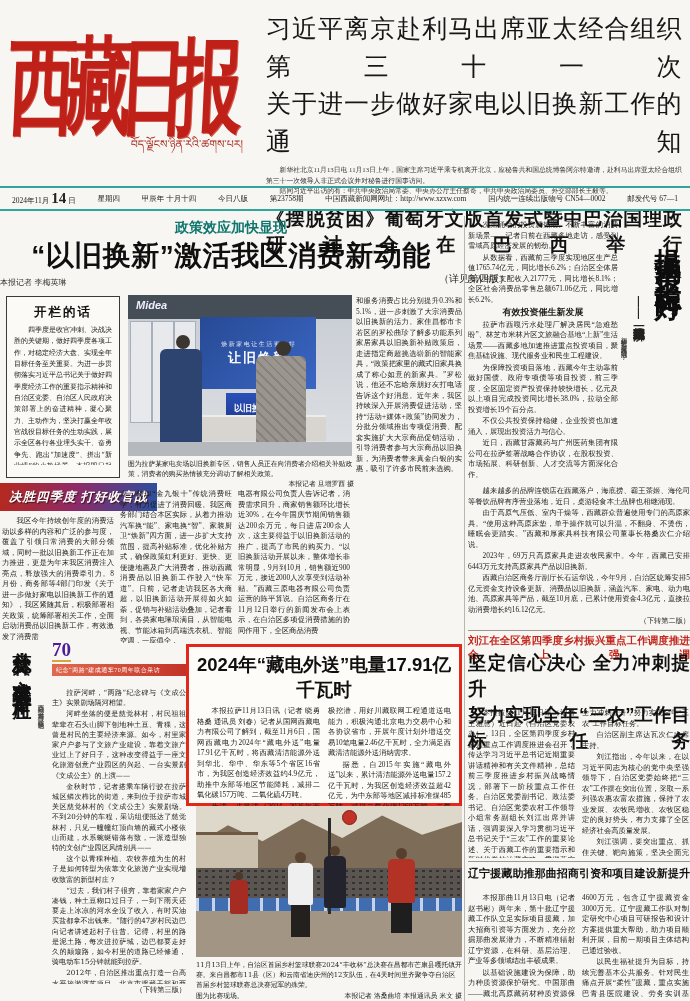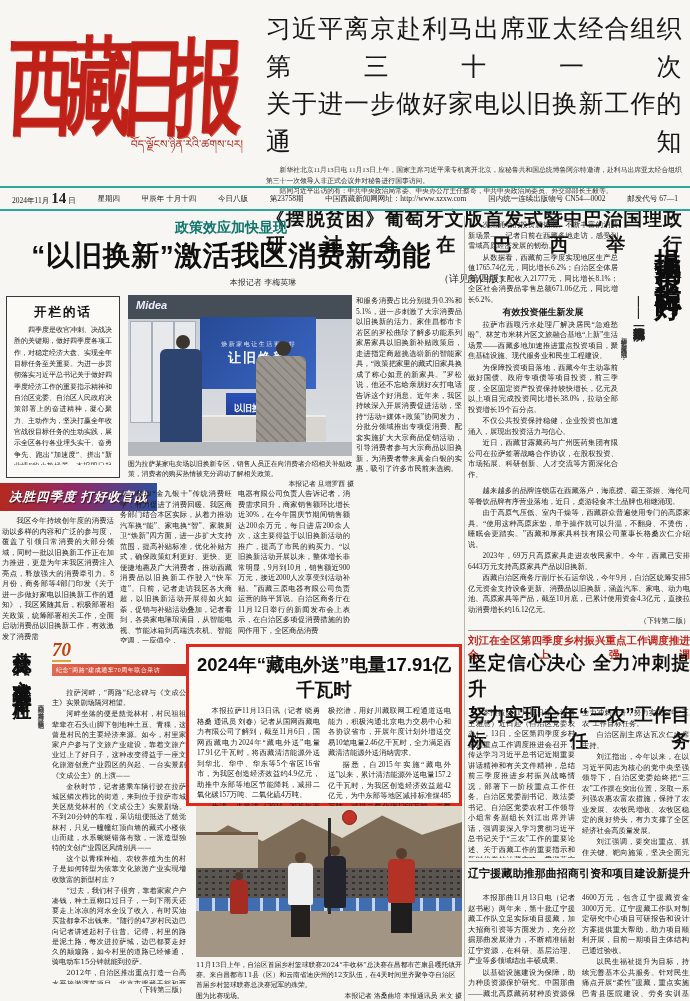--- a/index.html
+++ b/index.html
@@ -28,21 +28,21 @@
   #datebar{left:0;top:186px;width:690px;height:25px;border-top:2px solid #2fa59b;border-bottom:2px solid #2fa59b;
       display:flex;align-items:center;justify-content:space-between;padding:0 12px;box-sizing:border-box;
       font-size:7.5px;color:#222;}
   #datebar .day{font-size:15px;font-weight:bold;margin:0 2px;}
   
   .vline{width:1px;background:#b9b6ae;}
   .hline{height:1px;background:#9a978f;}
   
   #lead-kicker{left:0;top:219px;width:462px;text-align:center;font-size:14px;font-weight:bold;color:#0f766e;}
   #lead-headline{left:0;top:237px;width:462px;text-align:center;font-size:28px;font-weight:bold;color:#0f0f0f;letter-spacing:.5px;}
-  #lead-byline{left:0;top:277px;width:462px;text-align:center;font-size:8px;color:#333;margin-left:32px;}
+  #lead-byline{left:0;top:277px;width:462px;text-align:left;font-size:8px;color:#333;}
   
   #openbox{left:6px;top:296px;width:114px;height:182px;border:1px solid #3a3a3a;background:#fbfaf6;
       padding:7px 7px;box-sizing:border-box;}
   #openbox h3{margin:0 0 4px 0;text-align:center;font-size:12.5px;letter-spacing:2px;color:#111;}
   #openbox .bd{font-size:7px;line-height:1.62;text-align:justify;overflow:hidden;height:140px;text-indent:2em;}
   
   #sprint{left:0;top:483px;width:157px;height:28px;background:linear-gradient(95deg,#b5291f 0%,#8e2a68 48%,#2c4f9e 100%);
       display:flex;align-items:center;justify-content:center;}
   #sprint span{color:#fff;font-weight:bold;font-style:italic;font-size:12.5px;letter-spacing:1px;
       text-shadow:1px 1px 1px #40121a;font-family:Liberation Serif, serif;}
@@ -82,21 +82,21 @@
   #redbox{left:186px;top:644px;width:276px;height:162px;border:3px solid #e2271b;background:#fdfcf8;
       box-sizing:border-box;padding:5px 8px;}
   #redbox h2{margin:0 0 4px 0;text-align:center;font-size:18.5px;color:#0f0f0f;letter-spacing:0;}
   #redbox .cols{display:flex;gap:8px;}
   #redbox .cols > div{width:50%;height:112px;}
   
   #cy-vtitle{left:2px;top:636px;width:34px;height:362px;font-size:19px;font-weight:bold;letter-spacing:2px;color:#111;}
   #cy-credit{left:36px;top:700px;height:140px;font-size:6.5px;color:#444;letter-spacing:1px;}
   #banner70{left:52px;top:640px;width:134px;height:42px;}
   #banner70 .row{display:flex;align-items:center;gap:4px;}
-  #b70-logo{color:#c2410c;font-weight:bold;font-style:italic;font-size:19px;line-height:1;
+  #b70-logo{color:#4c1d95;font-weight:bold;font-size:19px;line-height:1;
       border-bottom:2px solid #d9a441;padding-bottom:1px;}
   #b70-title{color:#c3271d;font-weight:bold;font-size:14px;letter-spacing:1px;}
   #b70-sub{margin-top:2px;background:linear-gradient(90deg,#e06a50,#c23327);color:#fff;font-size:6px;
       padding:1.5px 4px;letter-spacing:.5px;}
   #cy-body{left:52px;top:688px;width:134px;height:296px;font-size:7.1px;}
   #cy-jump{left:52px;top:985px;width:134px;}
   
   #photo2{left:196px;top:806px;width:266px;height:151px;overflow:hidden;background:#ded8cb;}
   #p2-mtn{position:absolute;left:0;top:0;width:100%;height:64px;background:#7d6c58;
       clip-path:polygon(0 60%,12% 30%,25% 55%,40% 20%,55% 50%,70% 15%,85% 45%,100% 25%,100% 100%,0 100%);}

